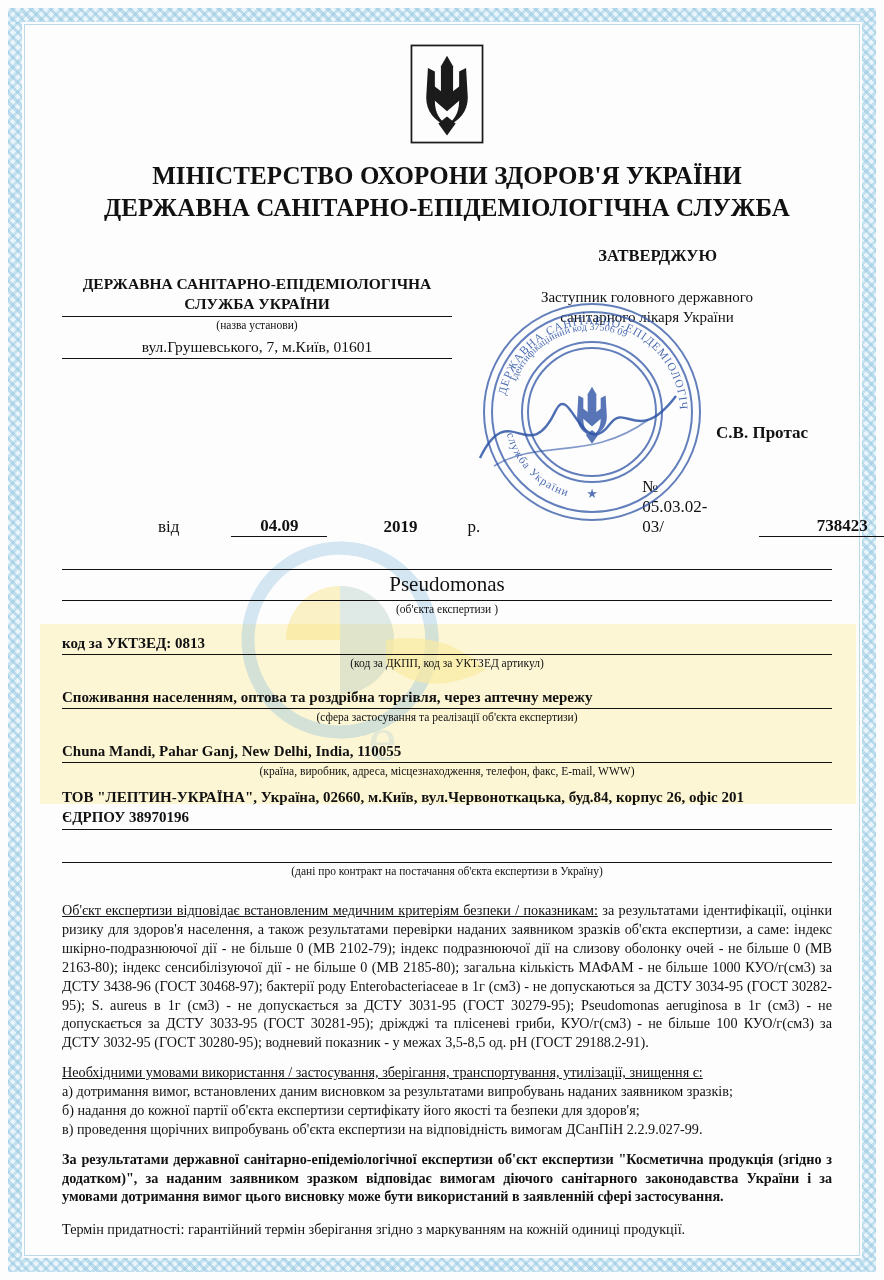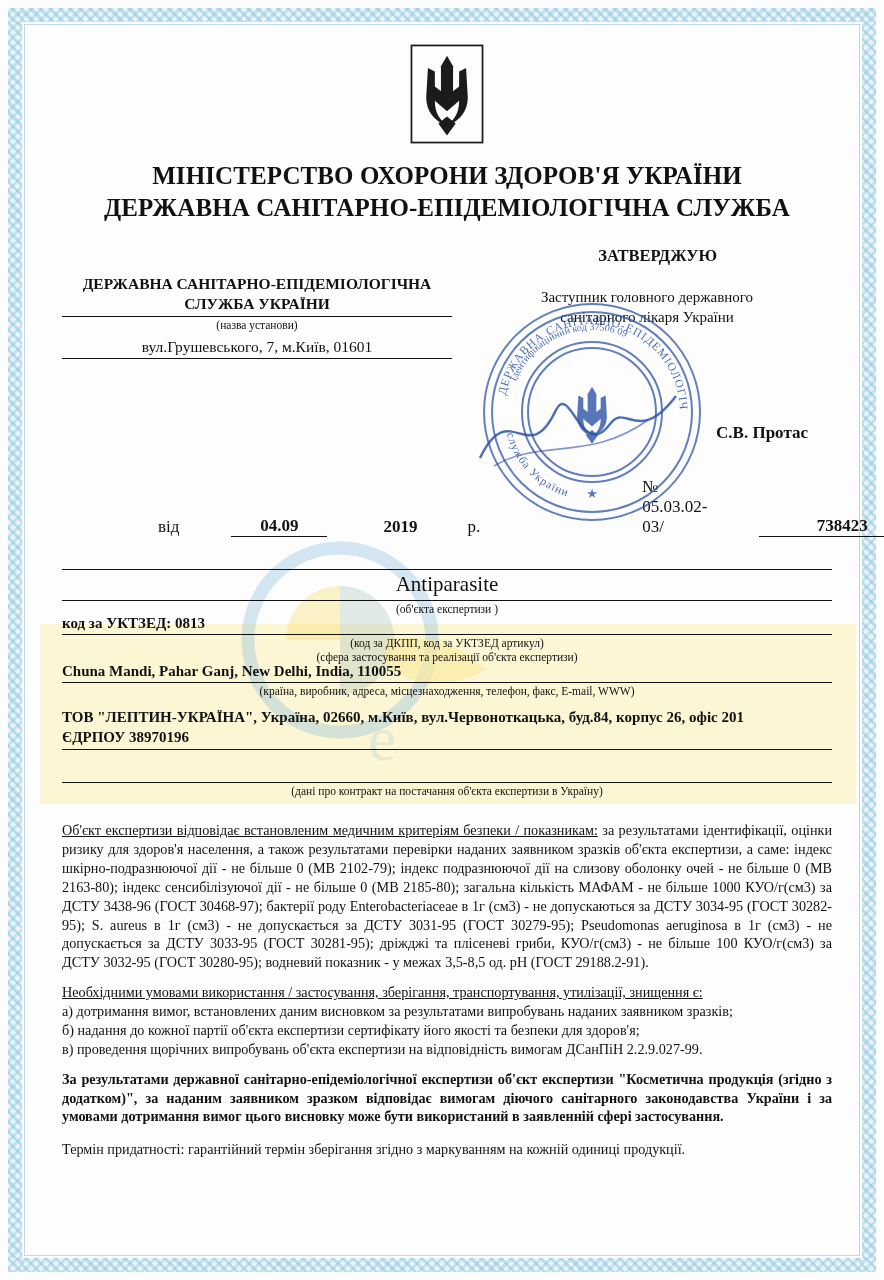--- a/index.html
+++ b/index.html
@@ -205,21 +205,21 @@
     border-bottom: 1.2px solid #111;
     padding-bottom: 3px;
     margin-top: 2px;
   }
 
   .field-line {
     font-weight: bold;
     font-size: 15px;
     border-bottom: 1.2px solid #111;
     padding-bottom: 2px;
-    margin-top: 0;
+    margin-top: 20px;
   }
   .field-multi {
     font-weight: bold;
     font-size: 15px;
     line-height: 1.34;
     border-bottom: 1.2px solid #111;
     padding-bottom: 2px;
     margin-top: 10px;
   }
   .empty-line {
@@ -345,29 +345,30 @@
       <span class="lbl">від</span>
       <span class="val">04.09</span>
       <span class="year">2019</span>
       <span>р.</span>
       <span class="num-lbl">№ 05.03.02-03/</span>
       <span class="num-val">738423</span>
     </div>
 
     <div class="empty-line"></div>
 
-    <div class="object-name">Antiparasite</div>
+    <div class="object-name">Pseudomonas</div>
     <div class="caption">(об'єкта експертизи )</div>
 
     <div class="field-line">
       <span>код за УКТЗЕД:</span>
       <span>0813</span>
     </div>
     <div class="caption">(код за ДКПП, код за УКТЗЕД артикул)</div>
 
+    <div class="field-line">Споживання населенням, оптова та роздрібна торгівля, через аптечну мережу</div>
     <div class="caption">(сфера застосування та реалізації об'єкта експертизи)</div>
 
     <div class="field-line">Chuna Mandi, Pahar Ganj, New Delhi, India, 110055</div>
     <div class="caption">(країна, виробник, адреса,  місцезнаходження,  телефон, факс, E-mail, WWW)</div>
 
     <div class="field-multi">
       <div>ТОВ "ЛЕПТИН-УКРАЇНА", Україна, 02660, м.Київ, вул.Червоноткацька, буд.84, корпус 26, офіс 201</div>
       <div>ЄДРПОУ 38970196</div>
     </div>
 

